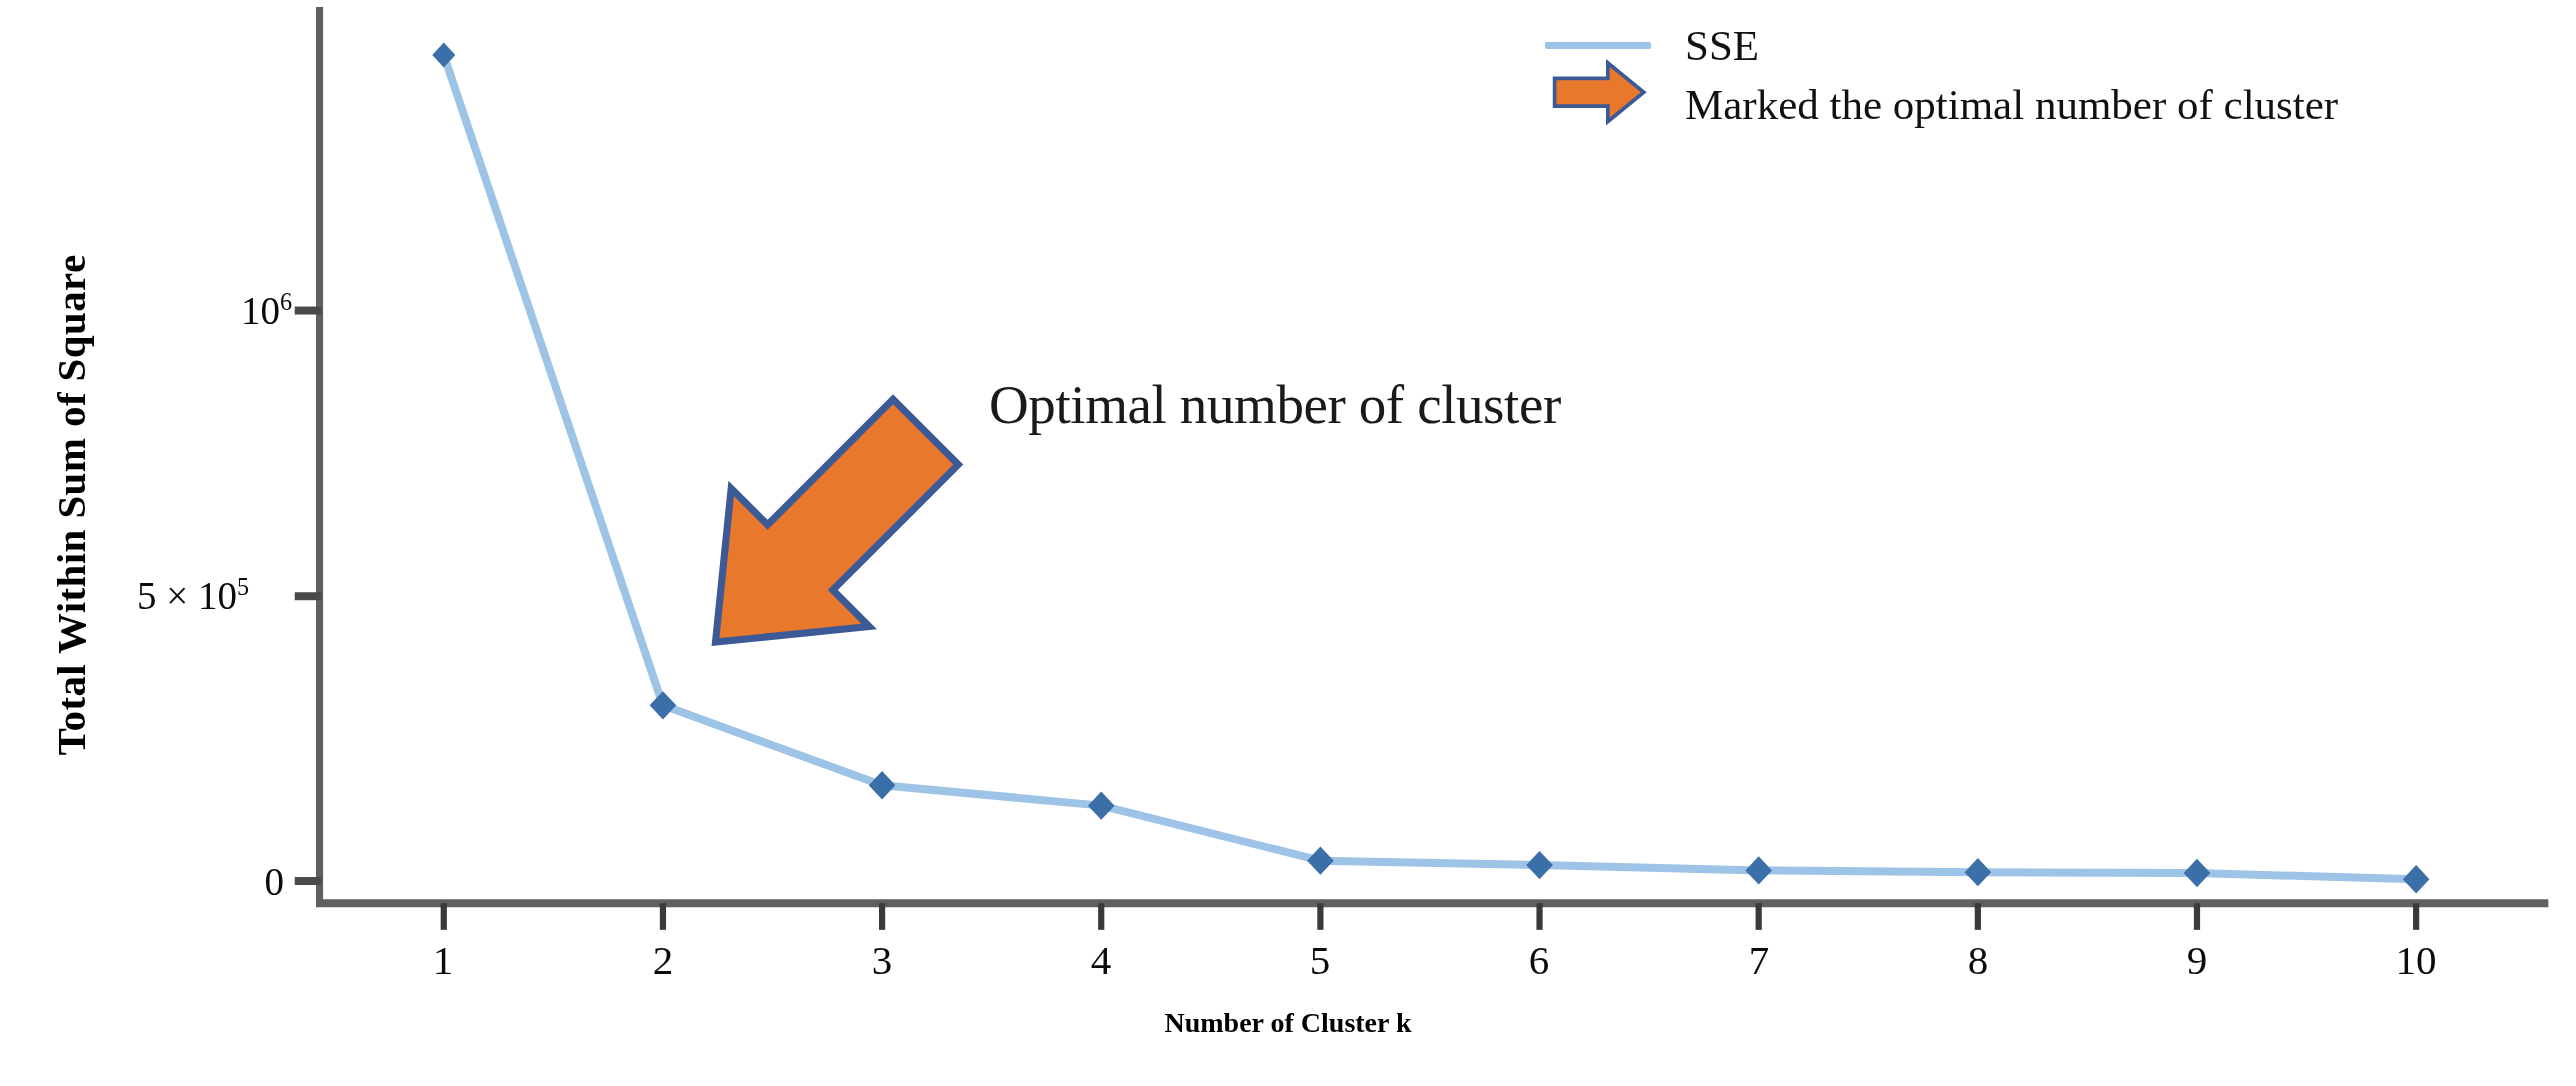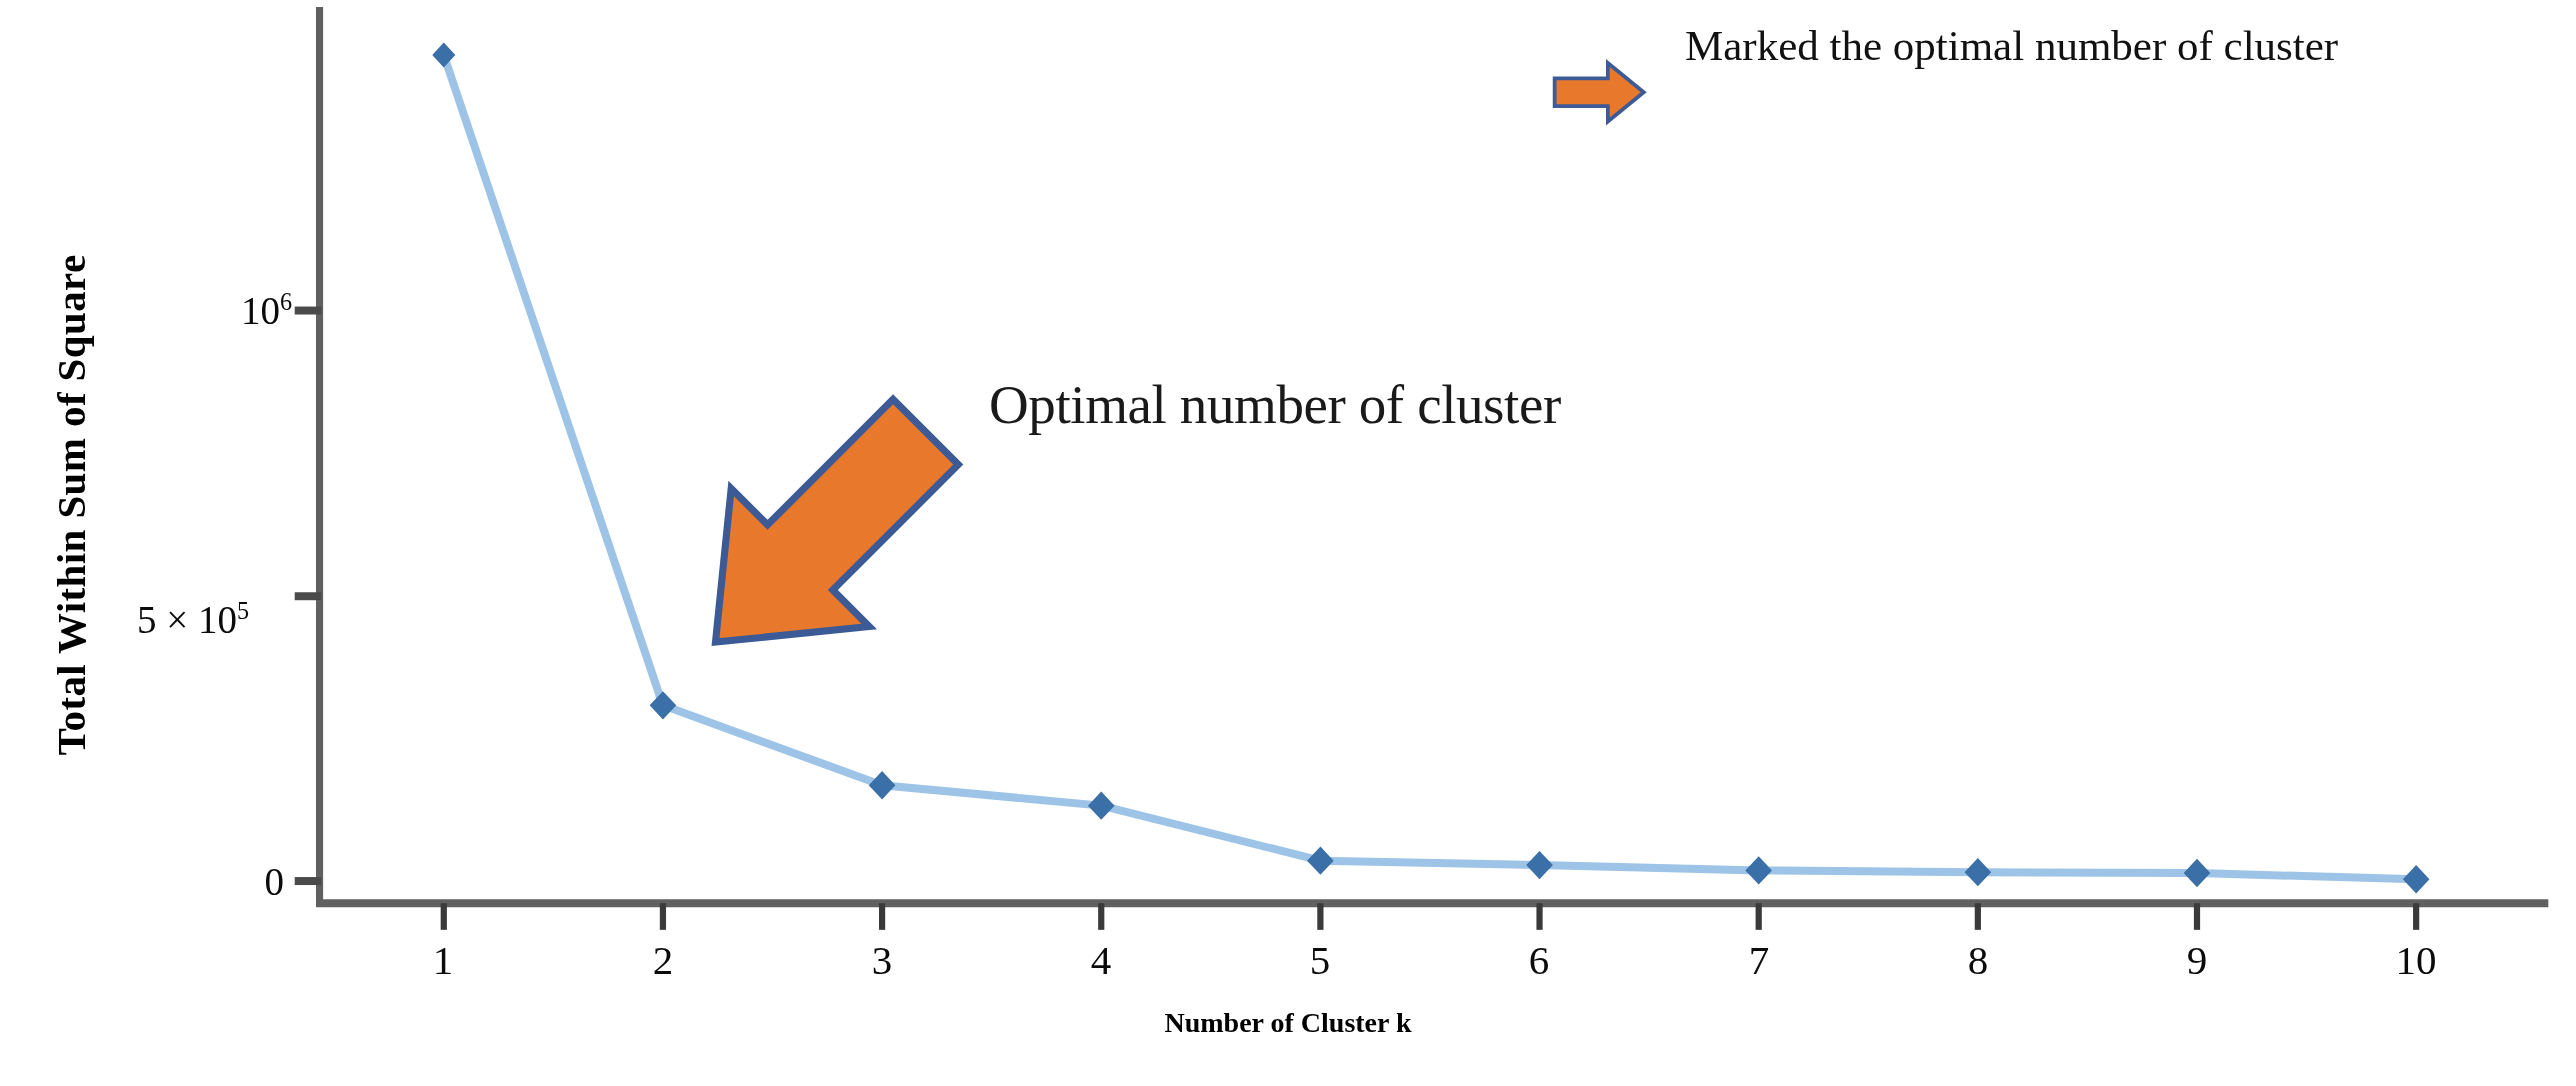--- a/index.html
+++ b/index.html
@@ -82,21 +82,21 @@
 </style>
 </head>
 <body>
 
 <div id="root">
 
   <div class="ytitle">Total Within Sum of Square</div>
 
   <div class="ytick" style="left:61px; top:288px;">10<sup>6</sup></div>
 
-  <div class="ytick" style="left:18px; top:573px;margin-top:24px;">5 × 10<sup>5</sup></div>
+  <div class="ytick" style="left:18px; top:573px;">5 × 10<sup>5</sup></div>
 
   <div class="ytick" style="left:53px; top:859px;">0</div>
 
   <svg class="plot" viewBox="0 0 2903 1224">
 
     <line x1="360" y1="8" x2="360" y2="1018" stroke="#606060" stroke-width="8"></line>
     <line x1="356" y1="1018" x2="2872" y2="1018" stroke="#606060" stroke-width="9"></line>
 
     <g stroke="#4a4a4a" stroke-width="9">
       <line x1="332" y1="350" x2="362" y2="350"></line>
@@ -151,19 +151,25 @@
   <div class="xtick" style="left:1925px; top:936px;">8</div>
   <div class="xtick" style="left:2144px; top:936px;">9</div>
   <div class="xtick" style="left:2363px; top:936px;">10</div>
 
   <div class="xtitle">Number of Cluster k</div>
 
   <div class="annot">Optimal number of cluster</div>
 
   <div class="legend">
     <div class="legrow">
+      <span class="legswatch">
+        <span class="legline"></span>
+      </span>
+      <span class="leglabel">SSE</span>
+    </div>
+    <div class="legrow">
       <span class="legswatch"></span>
       <span class="leglabel">Marked the optimal number of cluster</span>
     </div>
   </div>
 
 </div>
 
 
 </body></html>

